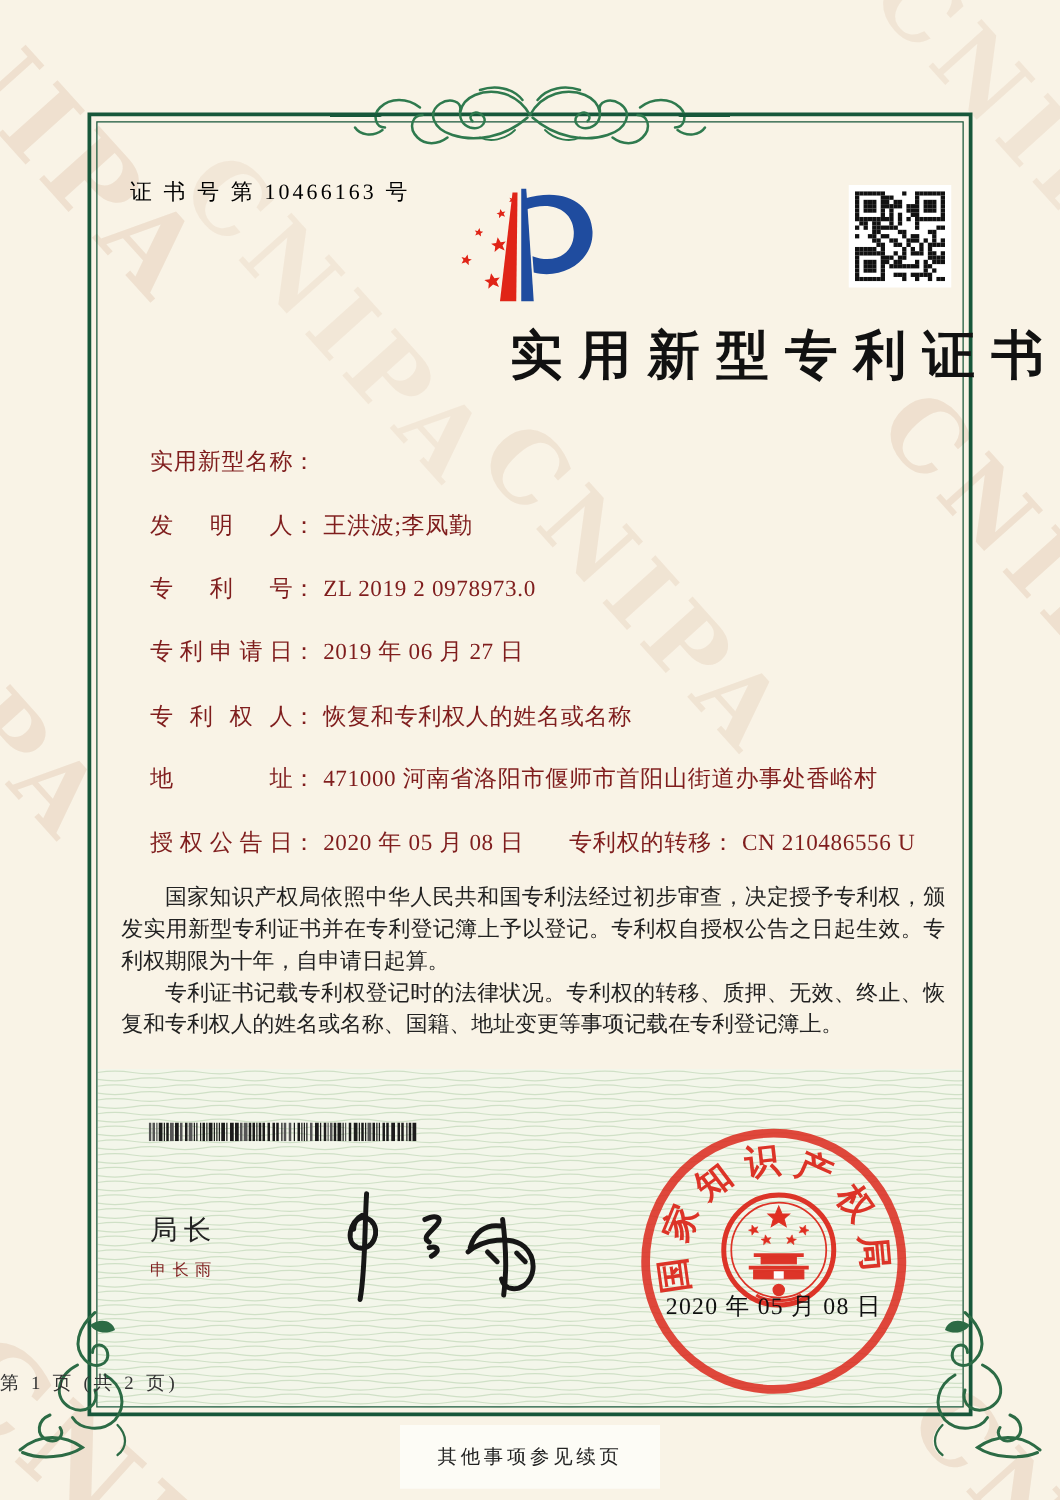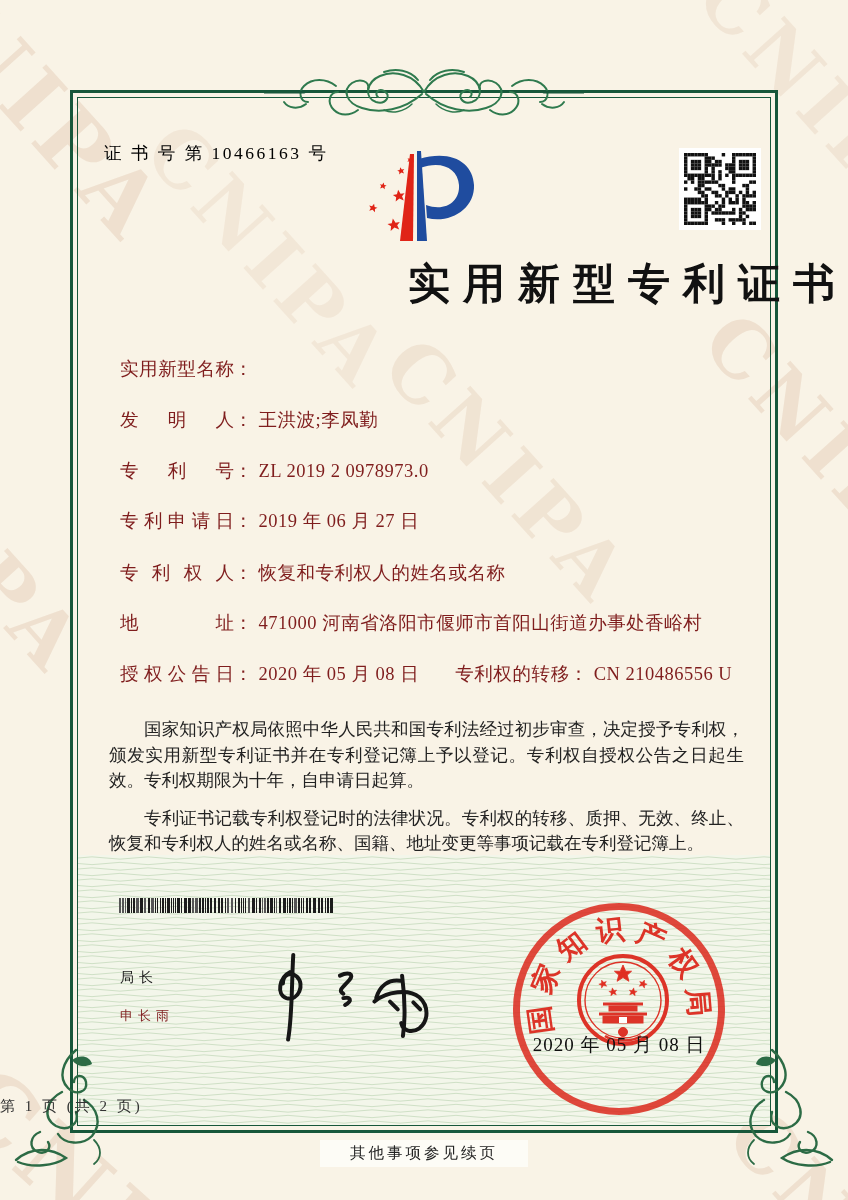--- a/index.html
+++ b/index.html
@@ -39,39 +39,39 @@
          letter-spacing:13px;padding-left:13px;color:#111}
 
   .frow{position:absolute;left:120px;display:flex;align-items:baseline;font-size:18.5px;color:#7f1d1d;white-space:nowrap}
   .flabel{display:inline-block;width:114px;text-align:justify;text-align-last:justify}
   .fcolon{display:inline-block;margin-right:6px}
   .fvalue{letter-spacing:.5px}
   .second{margin-left:36px}
 
   .paras{position:absolute;left:97px;right:92px;top:705px;font-size:17.5px;line-height:25.5px;
          color:#222;text-align:justify}
-  .paras p{text-indent:2em;margin:12px}
+  .paras p{text-indent:2em;margin:0}
 
   #barcode{position:absolute;left:119px;top:898px}
-  .officer-title{position:absolute;left:120px;top:969px;font-size:14px;letter-spacing:5px;color:#222}
+  .officer-title{position:absolute;left:120px;top:969px;font-size:22px;letter-spacing:5px;color:#222}
   .officer-name{position:absolute;left:120px;top:1007px;font-size:13px;letter-spacing:5px;color:#7f1d1d}
   #signature{position:absolute;left:252px;top:948px}
 
   .seal{position:absolute;z-index:4;left:513px;top:903px;width:212px;height:212px;border-radius:50%;
         border:7px solid rgba(220,42,30,.9);opacity:.95}
   .seal-char{position:absolute;left:50%;top:50%;width:30px;height:30px;margin:-15px 0 0 -15px;
              font-size:28px;font-weight:700;color:var(--seal-red);text-align:center;line-height:30px;
              font-family:"Liberation Serif",serif}
   #emblem{position:absolute;left:51px;top:38px}
   .seal-date{position:absolute;z-index:5;left:493px;top:1032px;width:252px;text-align:center;
              font-size:19px;letter-spacing:1px;color:#101010}
 
   .page-num{position:absolute;left:0;right:0;top:1097px;text-align:left;font-size:15px;letter-spacing:3px;color:#333}
   .cont-note{position:absolute;z-index:3;left:50%;top:1140px;transform:translateX(-50%);
-             background:#fdfcf6;padding:3px 30px;font-size:15.5px;letter-spacing:3px;color:#222}
+             background:#fdfcf6;padding:15px 30px;font-size:15.5px;letter-spacing:3px;color:#222}
 </style>
 </head>
 <body>
 
 <div id="page">
 
   <span class="wm w1">CNIPA</span>
   <span class="wm w2">CNIPA</span>
   <span class="wm w3">CNIPA</span>
   <span class="wm w4">CNIPA</span>

